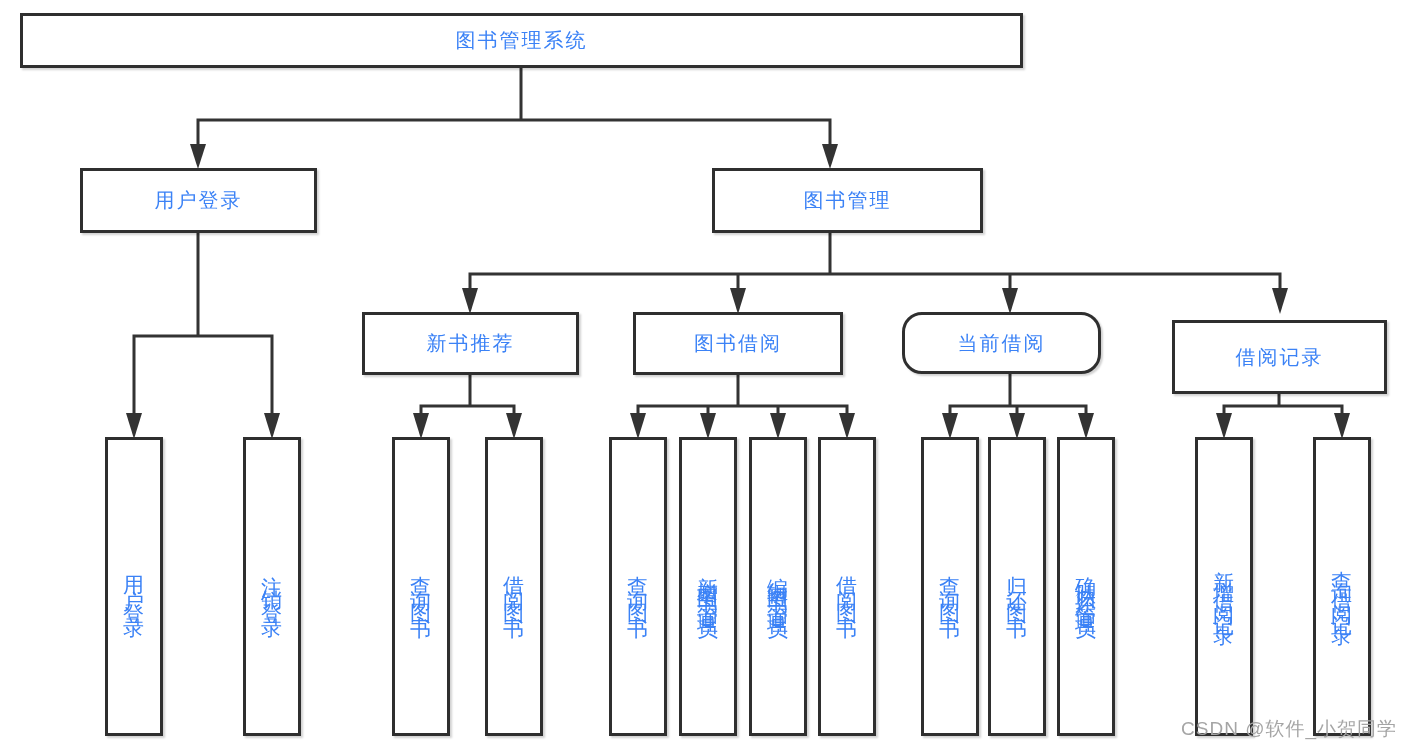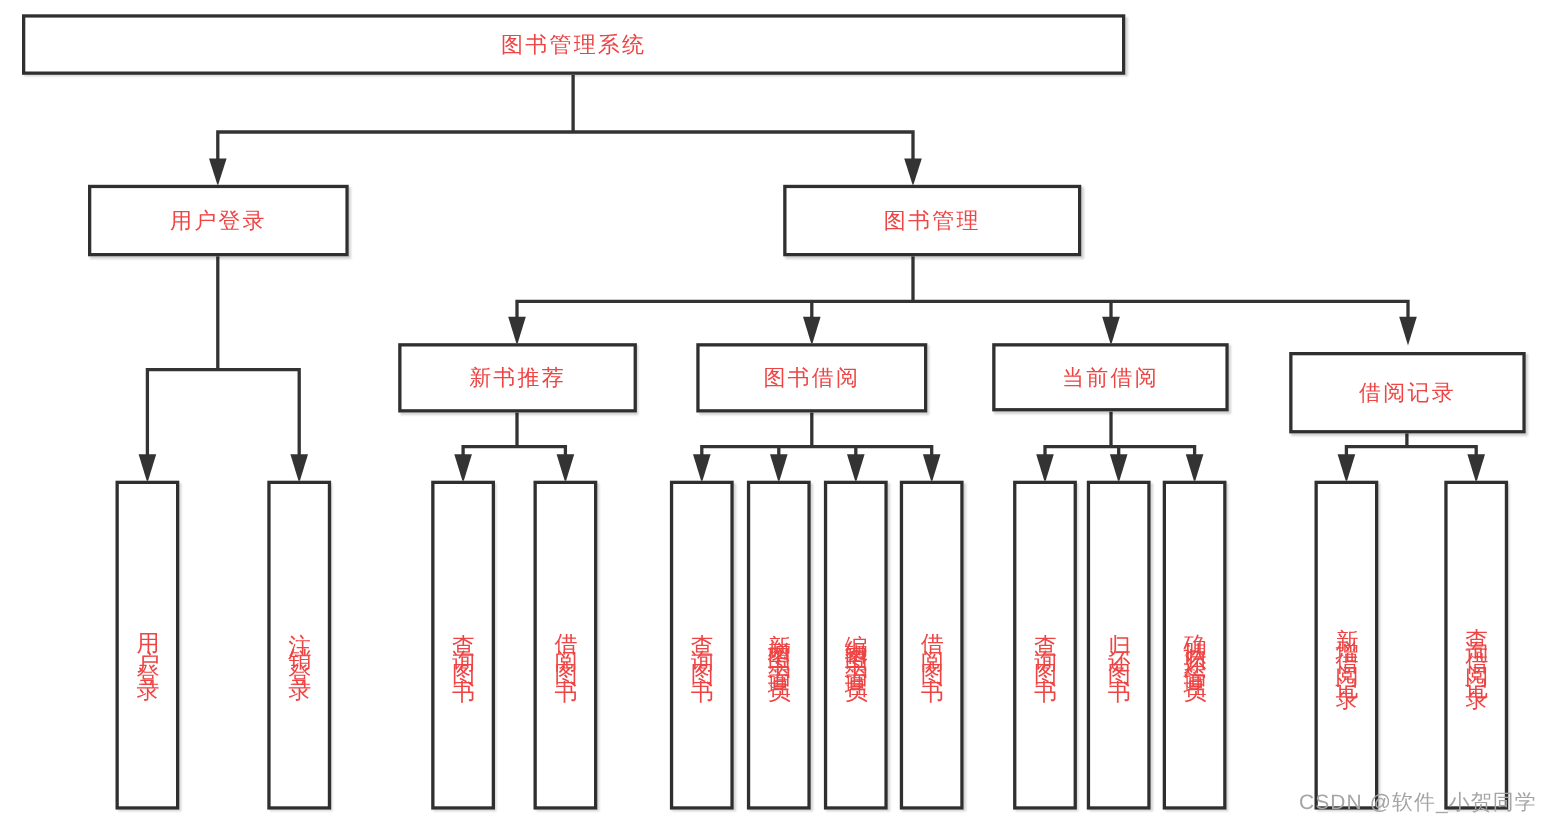--- a/index.html
+++ b/index.html
@@ -24,21 +24,21 @@
   }
   .connectors polygon { fill: #333333; }
   .node {
     position: absolute;
     background: #ffffff;
     border: 3px solid #2f2f2f;
     box-shadow: 2px 2px 2px rgba(0,0,0,0.18);
     display: flex;
     align-items: center;
     justify-content: center;
-    color: #ef4444;
+    color: #3b82f6;
     font-size: 20px;
     letter-spacing: 2px;
     text-align: right;
   }
   .node.leaf {
     font-size: 21px;
   }
   .node.leaf .vtext {
     writing-mode: vertical-rl;
     text-orientation: mixed;
@@ -113,21 +113,21 @@
     </g>
   </svg>
 
   <div class="node" style="left:20px; top:13px; width:1003px; height:55px;">图书管理系统</div>
 
   <div class="node" style="left:80px; top:168px; width:237px; height:65px;">用户登录</div>
   <div class="node" style="left:712px; top:168px; width:271px; height:65px;">图书管理</div>
 
   <div class="node" style="left:633px; top:312px; width:210px; height:63px;">图书借阅</div>
   <div class="node" style="left:362px; top:312px; width:217px; height:63px;">新书推荐</div>
-  <div class="node" style="left:902px; top:312px; width:215px; height:62px;">当前借阅</div>
+  <div class="node" style="left:902px; top:312px; width:199px; height:62px;border-radius:20px;">当前借阅</div>
   <div class="node" style="left:1172px; top:297px; width:215px; height:74px;margin-top:23px;">借阅记录</div>
 
   <div class="node leaf" style="left:105px; top:437px; width:58px; height:299px;">
     <span class="vtext">用户登录</span>
   </div>
   <div class="node leaf" style="left:243px; top:437px; width:58px; height:299px;">
     <span class="vtext">注销登录</span>
   </div>
   <div class="node leaf" style="left:392px; top:437px; width:58px; height:299px;">
     <span class="vtext">查询图书</span>

